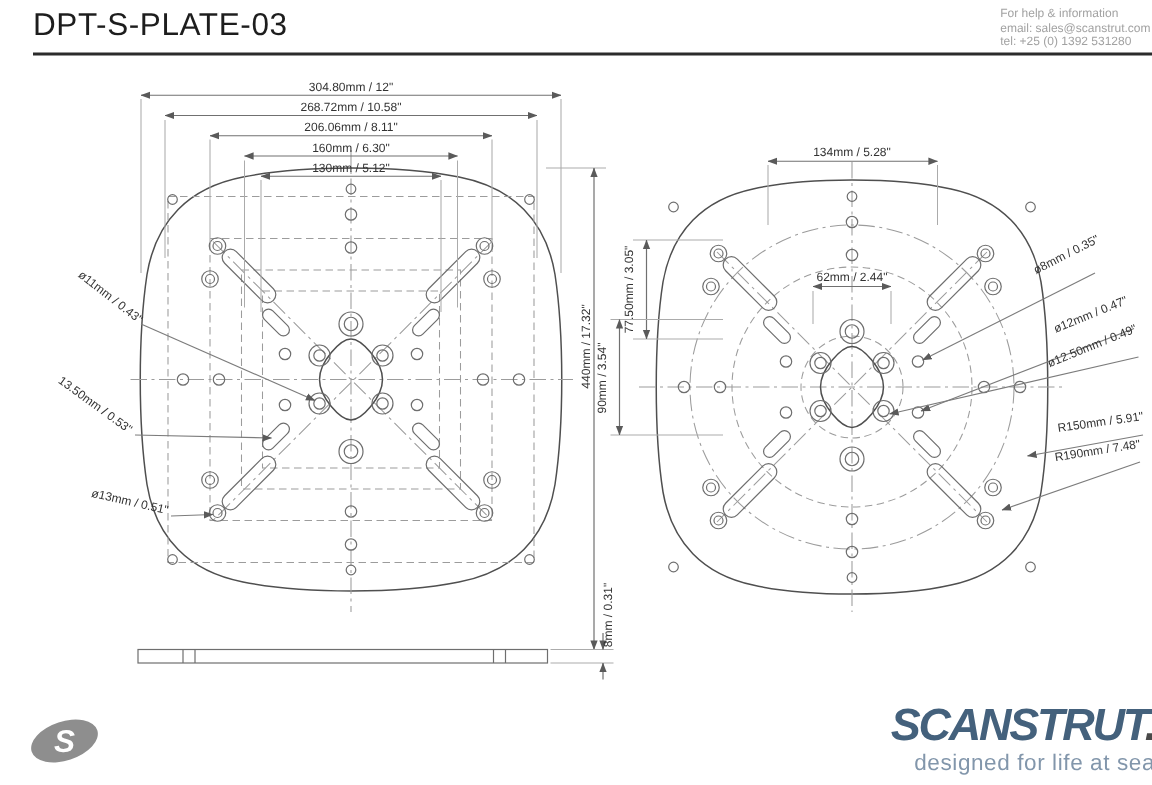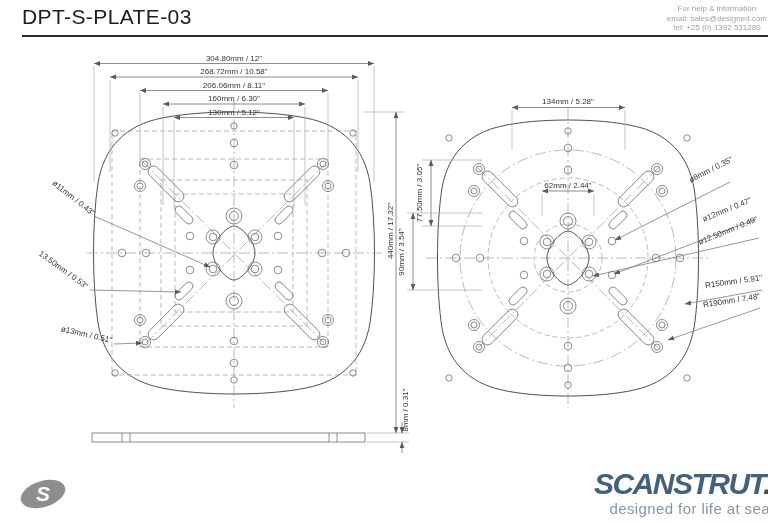--- a/index.html
+++ b/index.html
@@ -1,19 +1,19 @@
 <!DOCTYPE html>
 <html><head>
 <meta charset="utf-8">
 <style>
   html,body{margin:0;padding:0;background:#fff;}
   .page{position:relative;width:768px;height:523px;background:#ffffff;font-family:"Liberation Sans",sans-serif;overflow:hidden;margin-left:12px;}
   .title{position:absolute;left:10px;top:5px;font-size:21px;color:#1d1d1d;letter-spacing:.4px;font-weight:400;}
   .rule{position:absolute;left:10px;right:10px;top:35px;height:1.5px;background:#2b2b2b;}
-  .contact{position:absolute;right:13px;top:4px;text-align:center;font-size:8px;line-height:9.5px;color:#a2a2a2;}
+  .contact{position:absolute;right:13px;top:4px;text-align:left;font-size:8px;line-height:9.5px;color:#a2a2a2;}
   svg.sheet{position:absolute;left:0;top:0;}
   .sol{stroke:#4f4f4f;stroke-width:1;fill:none;}
   .thin{stroke:#6e6e6e;stroke-width:.8;fill:none;}
   .cl{stroke:#9c9c9c;stroke-width:.7;fill:none;stroke-dasharray:11 3 2 3;}
   .dsh{stroke:#9c9c9c;stroke-width:.7;fill:none;stroke-dasharray:5 3;}
   .dim{stroke:#707070;stroke-width:.8;fill:none;}
   .ext{stroke:#ababab;stroke-width:.7;fill:none;}
   .ldr{stroke:#7c7c7c;stroke-width:.8;fill:none;}
   text.lbl{font-family:"Liberation Sans",sans-serif;font-size:8px;fill:#333;}
   .mid{text-anchor:middle;}
@@ -24,21 +24,21 @@
   .s-text{font-family:"Liberation Sans",sans-serif;font-size:21px;font-weight:bold;font-style:italic;fill:#ffffff;text-anchor:middle;}
 </style>
 </head>
 <body>
 
 <div class="page">
 
   <div class="title">DPT-S-PLATE-03</div>
   <div class="contact">
     <div>For help &amp; information</div>
-    <div>email: sales@designed.com</div>
+    <div>email: sales@scanstrut.com</div>
     <div>tel: +25 (0) 1392 531280</div>
   </div>
   <div class="rule"></div>
 
   <svg class="sheet" width="768" height="523" viewBox="0 0 768 523">
     <defs>
       <marker id="ar" viewBox="0 0 10 10" refX="9.5" refY="5" markerWidth="8" markerHeight="8" orient="auto-start-reverse">
         <path d="M0,1.2 L10,5 L0,8.8 z" fill="#5a5a5a"></path>
       </marker>
     </defs>

